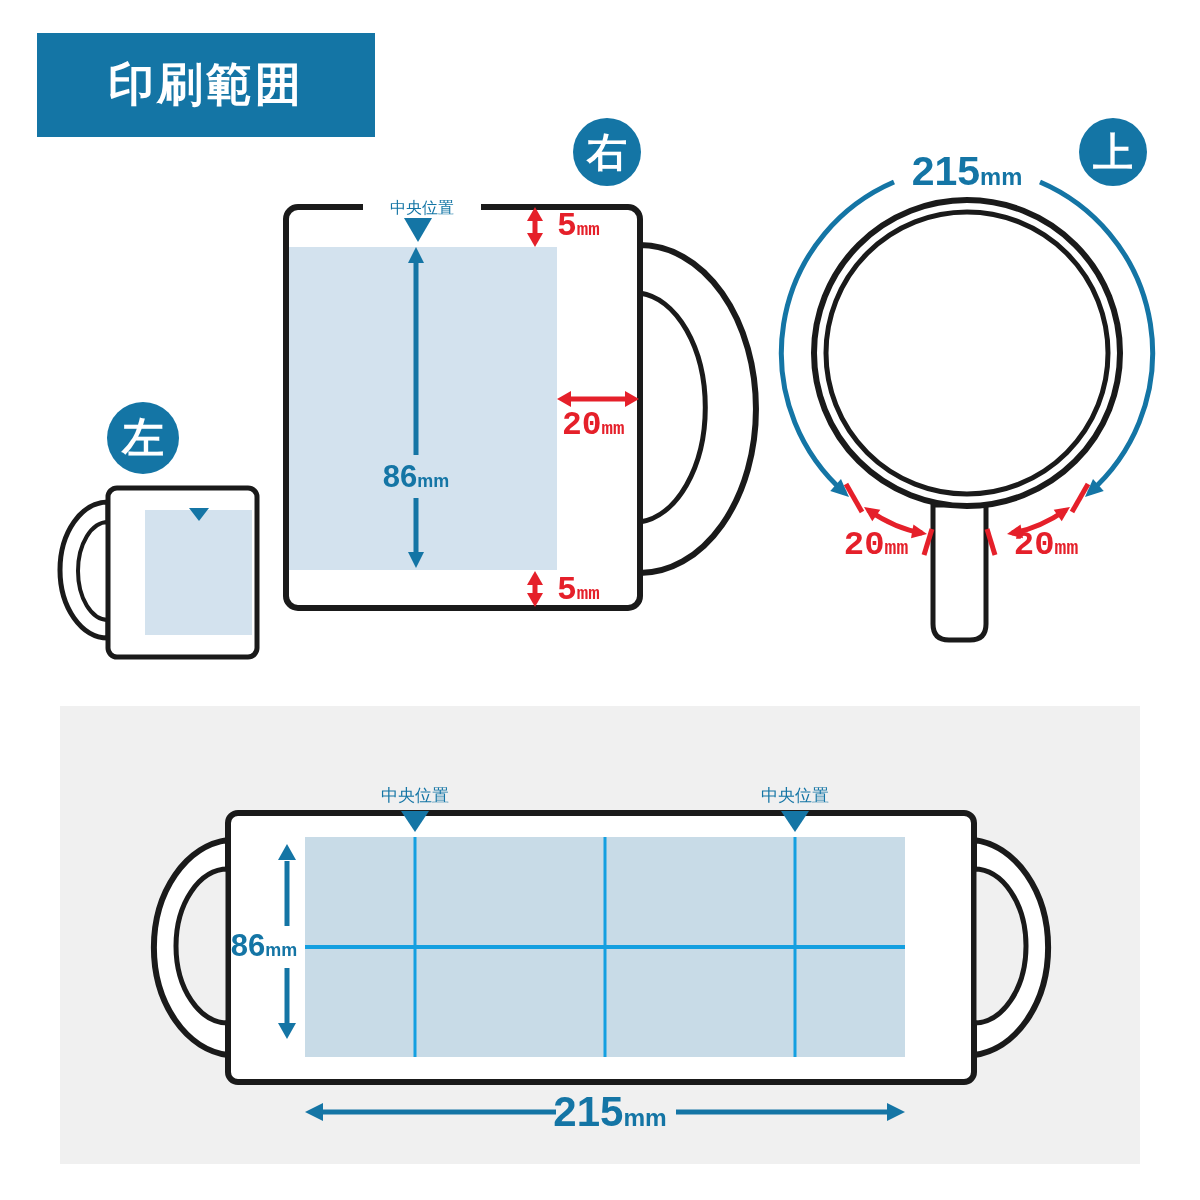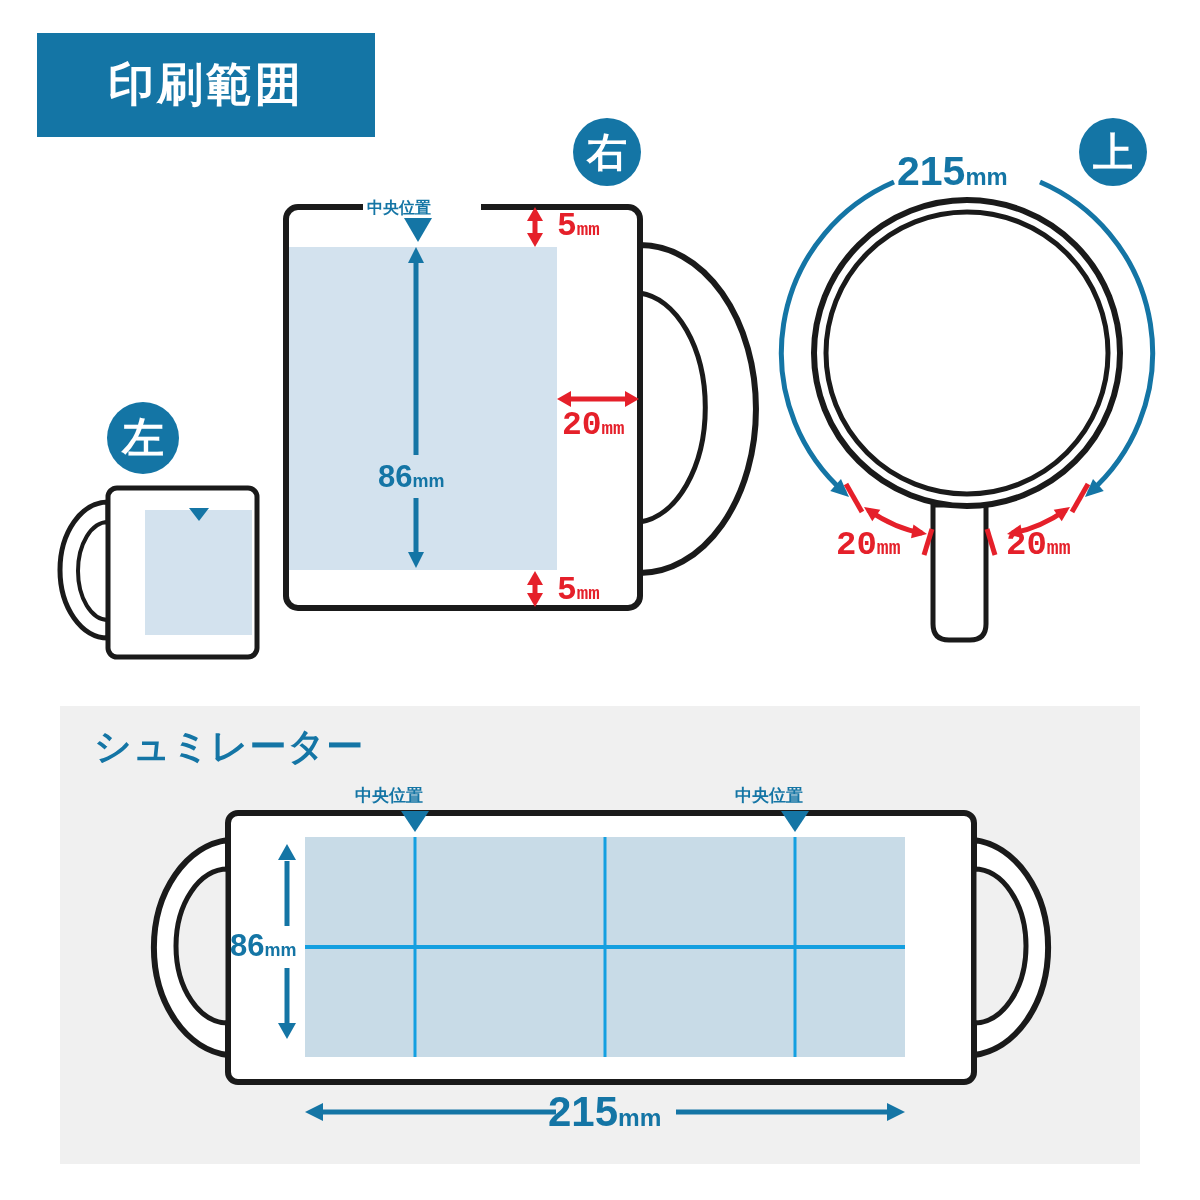--- a/index.html
+++ b/index.html
@@ -17,24 +17,24 @@
           display:flex;align-items:center;justify-content:center;}
   .badge{background:var(--accent);color:#fff;font-weight:bold;border-radius:50%;
          display:flex;align-items:center;justify-content:center;line-height:1;}
   .badge.r{left:573px;top:118px;width:68px;height:68px;font-size:40px;}
   .badge.t{left:1079px;top:118px;width:68px;height:68px;font-size:40px;}
   .badge.l{left:107px;top:402px;width:72px;height:72px;font-size:42px;}
 
   .dim{font-weight:bold;color:var(--accent);white-space:nowrap;line-height:1;}
   .dim .unit{font-size:0.58em;}
   .dim.red{color:var(--red);font-family:Liberation Mono, monospace;}
-  .chuo{font-size:16px;font-weight:bold;color:var(--accent);white-space:nowrap;
-        line-height:1;text-align:left;}
+  .chuo{font-size:16px;font-weight:normal;color:var(--accent);white-space:nowrap;
+        line-height:1;text-align:center;}
   .chuo.onborder{background:#fff;padding:1px 4px;}
-  .center{}
+  .center{text-align:center;}
 
   .sim-panel{left:60px;top:706px;width:1080px;height:458px;background:var(--panel);}
   .sim-title{left:94px;top:728px;font-size:37px;font-weight:bold;color:var(--accent);
              letter-spacing:1px;line-height:1;}
 
   
   .oS{stroke:var(--outline);fill:#fff;}
   .oS6{stroke-width:6;}
   .oS5{stroke-width:5;}
   .oS4{stroke-width:4;}
@@ -192,23 +192,20 @@
   <div class="abs dim center" style="left:897px;top:151px;width:140px;font-size:41px;">
     <span>215</span><span class="unit">mm</span>
   </div>
   <div class="abs dim red center" style="left:836px;top:528px;width:80px;font-size:34px;">
     <span>20</span><span class="unit">mm</span>
   </div>
   <div class="abs dim red center" style="left:1006px;top:528px;width:80px;font-size:34px;">
     <span>20</span><span class="unit">mm</span>
   </div>
 
-  <div class="abs sim-title">
-    <span>シュミレーター</span>
-  </div>
   <div class="abs chuo" style="left:355px;top:787px;width:120px;font-size:17px;">
     <span>中央位置</span>
   </div>
   <div class="abs chuo" style="left:735px;top:787px;width:120px;font-size:17px;">
     <span>中央位置</span>
   </div>
   <div class="abs dim center" style="left:230px;top:930px;width:68px;font-size:31px;">
     <span>86</span><span class="unit">mm</span>
   </div>
   <div class="abs dim center" style="left:548px;top:1091px;width:124px;font-size:42px;">

